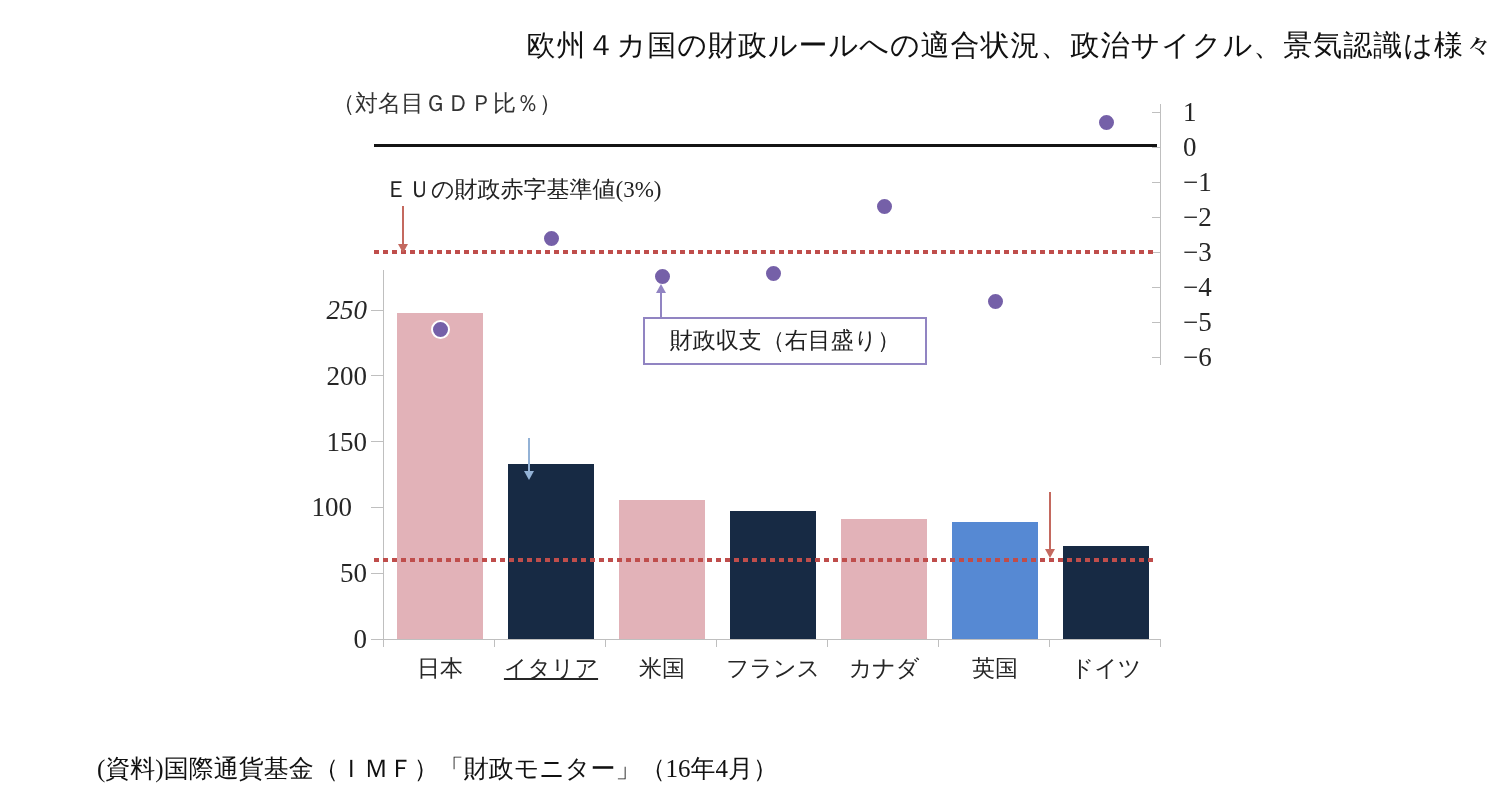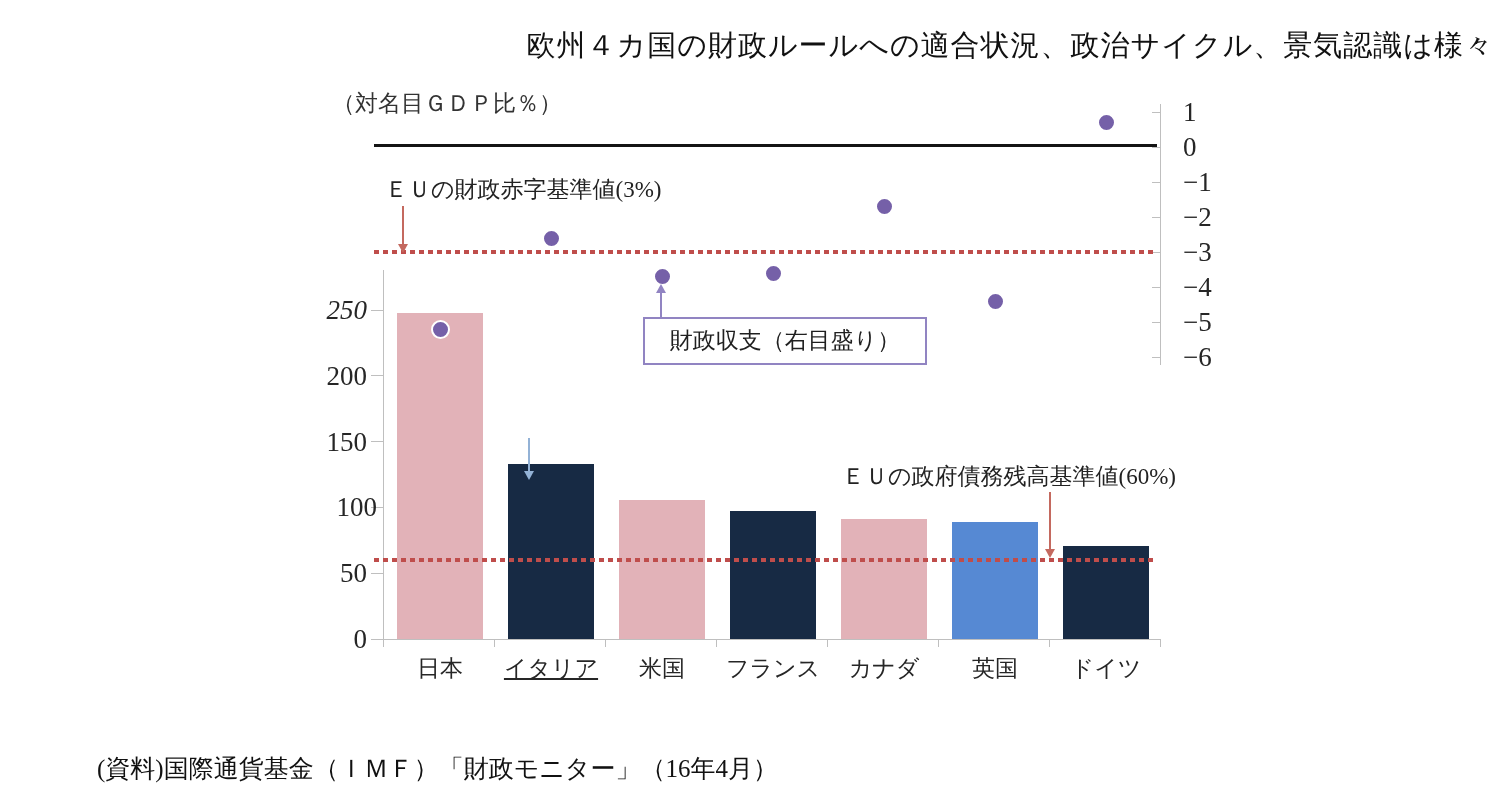--- a/index.html
+++ b/index.html
@@ -65,21 +65,21 @@
       <div class="abs cat-label" style="left: 602px;">米国</div>
       <div class="abs cat-label" style="left: 713px;">フランス</div>
       <div class="abs cat-label" style="left: 824px;">カナダ</div>
       <div class="abs cat-label" style="left: 935px;">英国</div>
       <div class="abs cat-label" style="left: 1046px;">ドイツ</div>
       <div class="abs" style="left: 371px; top: 638.5px; width: 12px; height: 1px; background: rgb(191, 191, 191);"></div>
       <div class="abs tick-label left-tick-label" style="left: 287px; top: 624px;">0</div>
       <div class="abs" style="left: 371px; top: 572.7px; width: 12px; height: 1px; background: rgb(191, 191, 191);"></div>
       <div class="abs tick-label left-tick-label" style="left: 287px; top: 558.2px;">50</div>
       <div class="abs" style="left: 371px; top: 506.9px; width: 12px; height: 1px; background: rgb(191, 191, 191);"></div>
-      <div class="abs tick-label left-tick-label" style="left: 297px; top: 492.4px;">100</div>
+      <div class="abs tick-label left-tick-label" style="left: 272px; top: 492.4px;">100</div>
       <div class="abs" style="left: 371px; top: 441.1px; width: 12px; height: 1px; background: rgb(191, 191, 191);"></div>
       <div class="abs tick-label left-tick-label" style="left: 287px; top: 426.6px;">150</div>
       <div class="abs" style="left: 371px; top: 375.3px; width: 12px; height: 1px; background: rgb(191, 191, 191);"></div>
       <div class="abs tick-label left-tick-label" style="left: 287px; top: 360.8px;">200</div>
       <div class="abs" style="left: 371px; top: 309.5px; width: 12px; height: 1px; background: rgb(191, 191, 191);"></div>
       <div class="abs tick-label left-tick-label" style="left: 287px; top: 295px; font-style: italic;">250</div>
       <div class="abs" style="left: 1152px; top: 111.5px; width: 8px; height: 1px; background: rgb(191, 191, 191);"></div>
       <div class="abs tick-label right-tick-label" style="left: 1183px; top: 97px;">1</div>
       <div class="abs" style="left: 1152px; top: 146.5px; width: 8px; height: 1px; background: rgb(191, 191, 191);"></div>
       <div class="abs tick-label right-tick-label" style="left: 1183px; top: 132px;">0</div>
@@ -110,21 +110,20 @@
   <div class="abs axis-line" style="left:1160px;top:104px;width:1px;height:261px;"></div>
   <div class="abs" id="zero-line"></div>
 
   <div class="abs ref-dotted" id="ref-deficit"></div>
   <div class="abs ref-dotted" id="ref-debt"></div>
 
   <div class="abs ref-label" id="deficit-label">ＥＵの財政赤字基準値(3%)</div>
   <div class="abs arrow-line" style="left:402px;top:206px;height:38px;background:#c4695f;"></div>
   <div class="abs head-down" style="left:398px;top:244px;border-top:9px solid #c4695f;"></div>
 
-  <div class="abs ref-label" id="debt60-label">ＥＵの政府債務残高基準値(60%)</div>
   <div class="abs arrow-line" style="left:1049px;top:492px;height:57px;background:#c4695f;"></div>
   <div class="abs head-down" style="left:1045px;top:549px;border-top:9px solid #c4695f;"></div>
 
   <div class="abs callout-box" id="fiscal-box">財政収支（右目盛り）</div>
   <div class="abs head-up" style="left:656px;top:284px;border-bottom:9px solid #9184c2;"></div>
   <div class="abs arrow-line" style="left:660px;top:292px;height:25px;background:#9184c2;"></div>
 
   <div class="abs arrow-line" style="left:528px;top:438px;height:33px;background:#93b2d6;"></div>
   <div class="abs head-down" style="left:524px;top:471px;border-top:9px solid #93b2d6;"></div>
 

